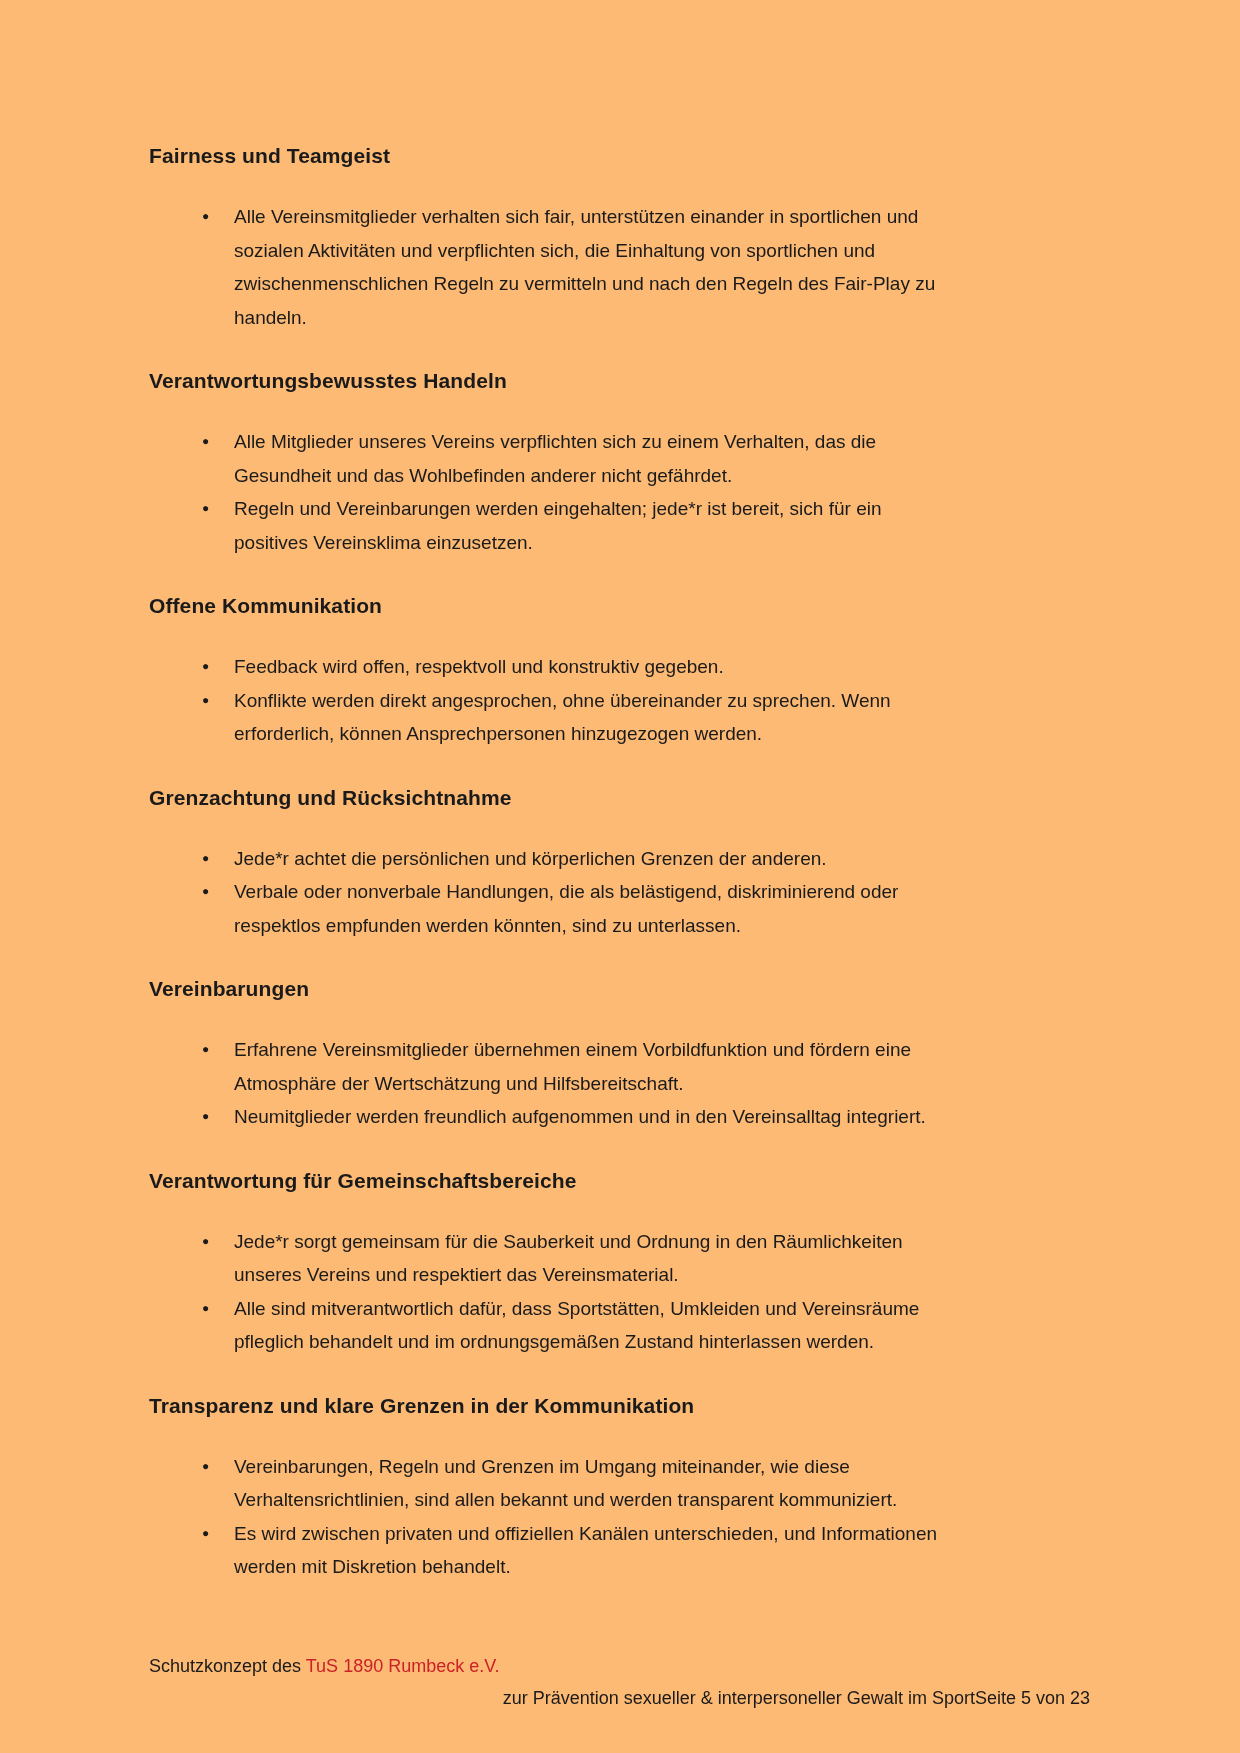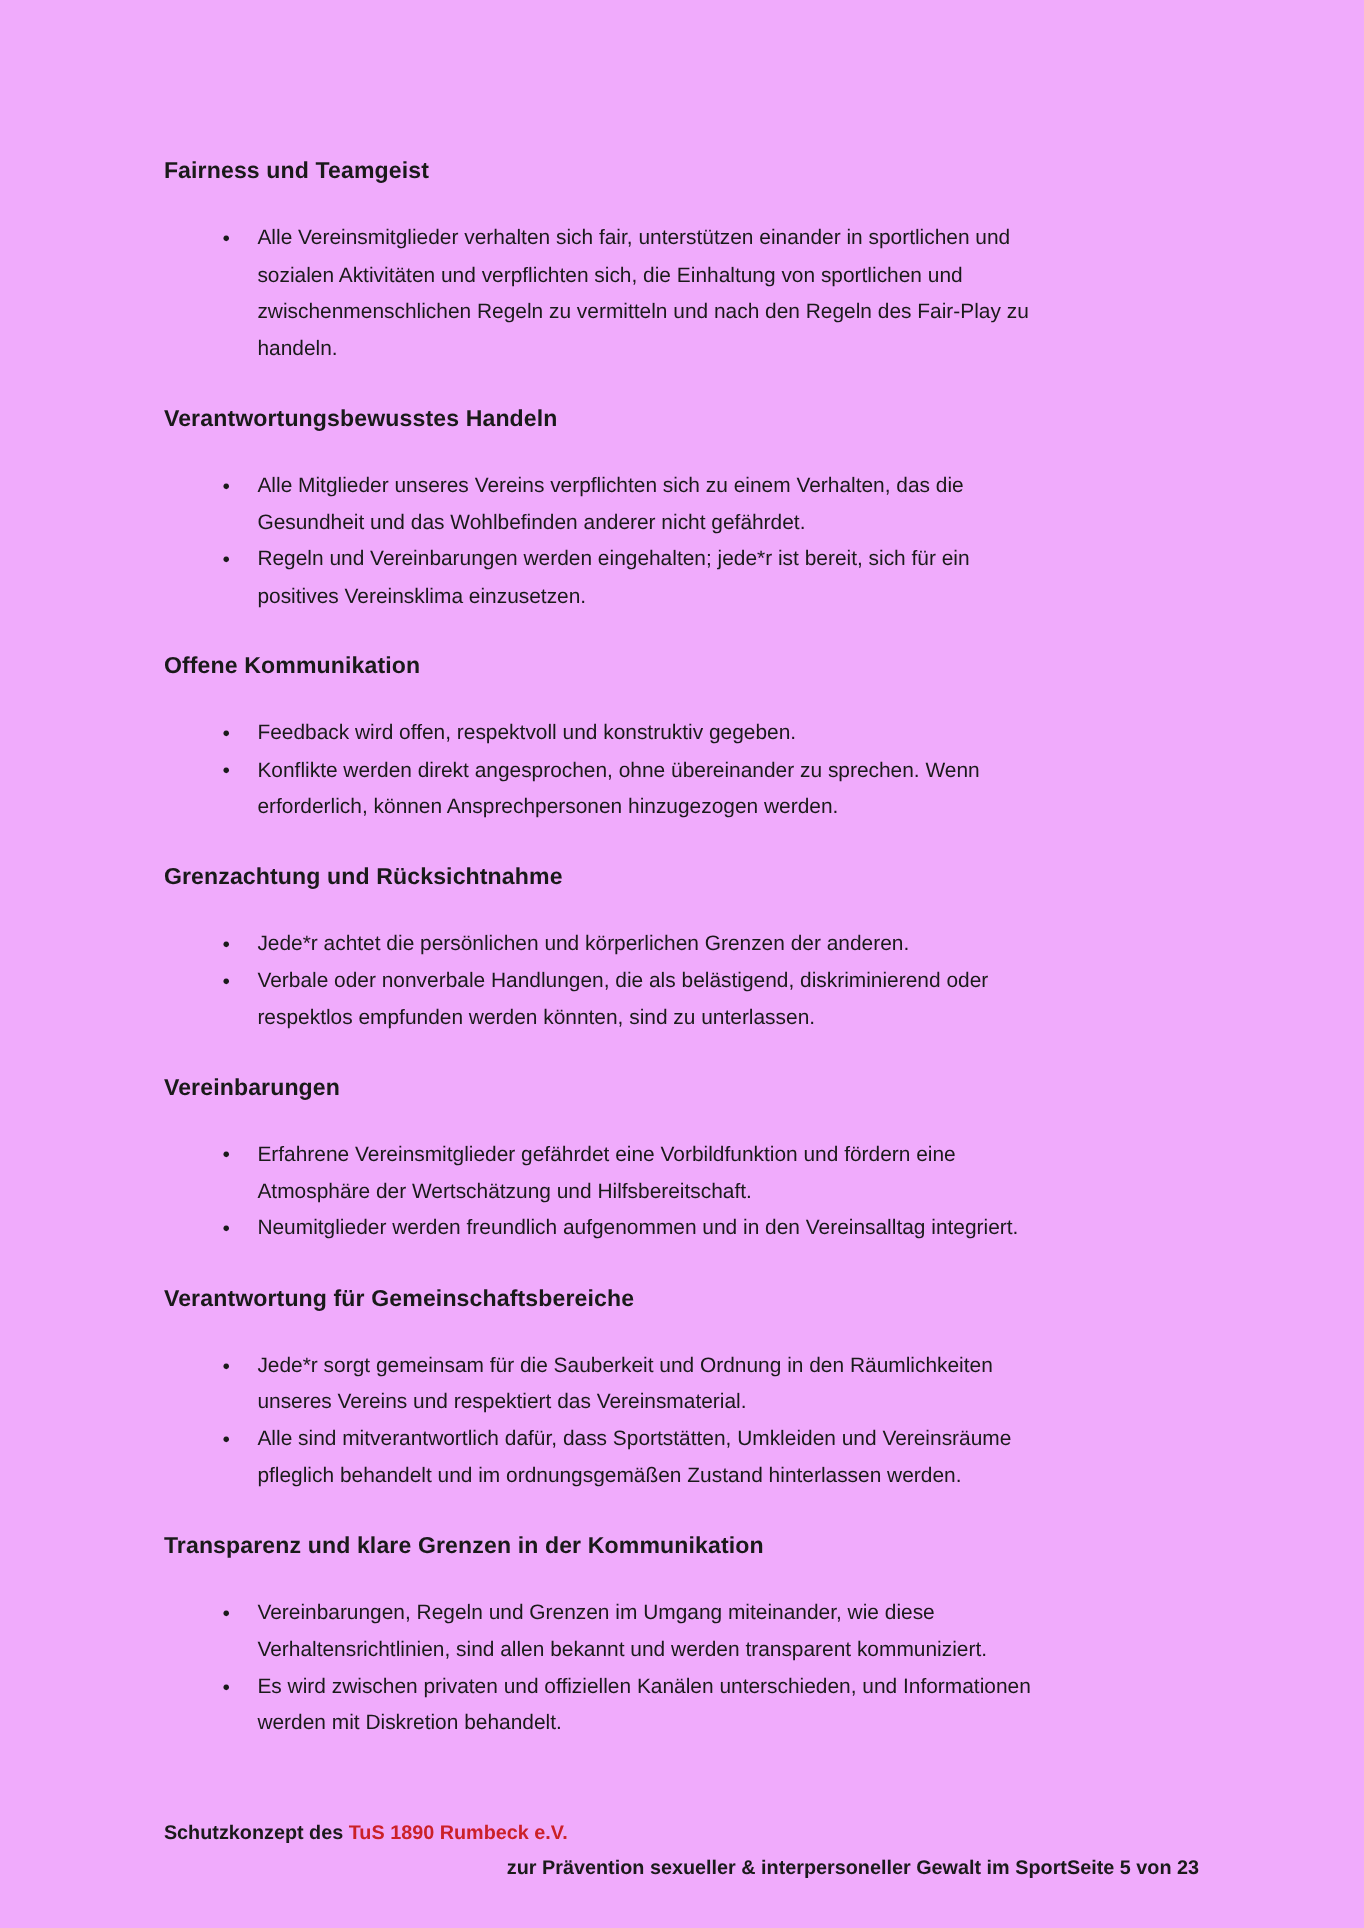--- a/index.html
+++ b/index.html
@@ -5,21 +5,21 @@
   html, body { margin: 0; padding: 0; }
   body {
     width: 1240px; height: 1753px;
     background: #ffffff;
     font-family: "Liberation Sans", sans-serif;
     color: #1a1a1a;
   }
   .page {
     position: relative;
     width: 1240px; height: 1753px;
-    background: #f0abfc;
+    background: #fdba74;
     overflow: hidden;
   }
   .content {
     position: absolute;
     left: 149px; right: 148px; top: 139px;
   }
   .section h2 {
     font-size: 21px;
     font-weight: bold;
     line-height: 33px;
@@ -43,21 +43,20 @@
     position: absolute;
     left: 41px; top: 0;
     font-size: 12px;
     line-height: 33.5px;
   }
   .footer {
     position: absolute;
     left: 149px; right: 150px; top: 1650px;
     font-size: 18px;
     line-height: 32px;
-    font-weight: bold;
   }
   .footer .f-line2 {
     display: flex;
     justify-content: flex-end;
   }
 </style>
 </head>
 <body style="color: rgb(26, 26, 26); background: rgb(255, 255, 255);">
 
 <div class="page">
@@ -97,21 +96,21 @@
       <ul>
         <li>Jede*r achtet die persönlichen und körperlichen Grenzen der anderen.</li>
         <li>Verbale oder nonverbale Handlungen, die als belästigend, diskriminierend oder
 respektlos empfunden werden könnten, sind zu unterlassen.</li>
       </ul>
     </section>
 
     <section class="section">
       <h2>Vereinbarungen</h2>
       <ul>
-        <li>Erfahrene Vereinsmitglieder gefährdet eine Vorbildfunktion und fördern eine
+        <li>Erfahrene Vereinsmitglieder übernehmen einem Vorbildfunktion und fördern eine
 Atmosphäre der Wertschätzung und Hilfsbereitschaft.</li>
         <li>Neumitglieder werden freundlich aufgenommen und in den Vereinsalltag integriert.</li>
       </ul>
     </section>
 
     <section class="section">
       <h2>Verantwortung für Gemeinschaftsbereiche</h2>
       <ul>
         <li>Jede*r sorgt gemeinsam für die Sauberkeit und Ordnung in den Räumlichkeiten
 unseres Vereins und respektiert das Vereinsmaterial.</li>

